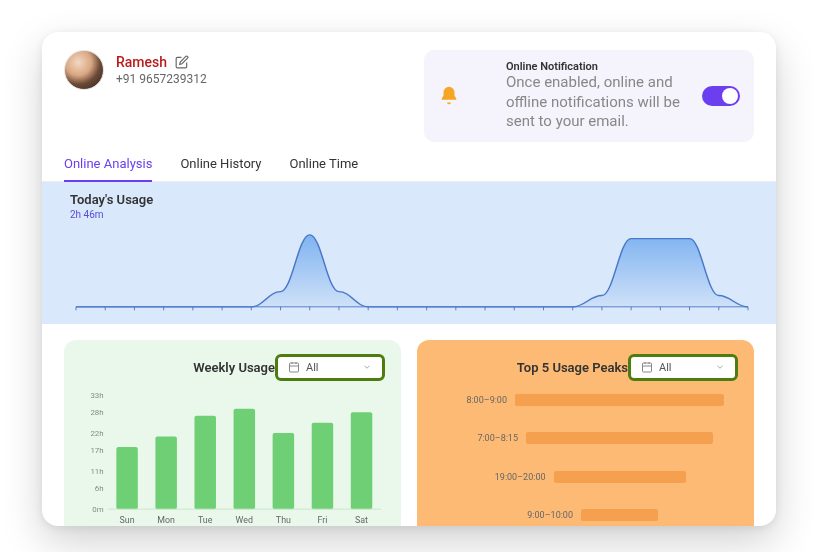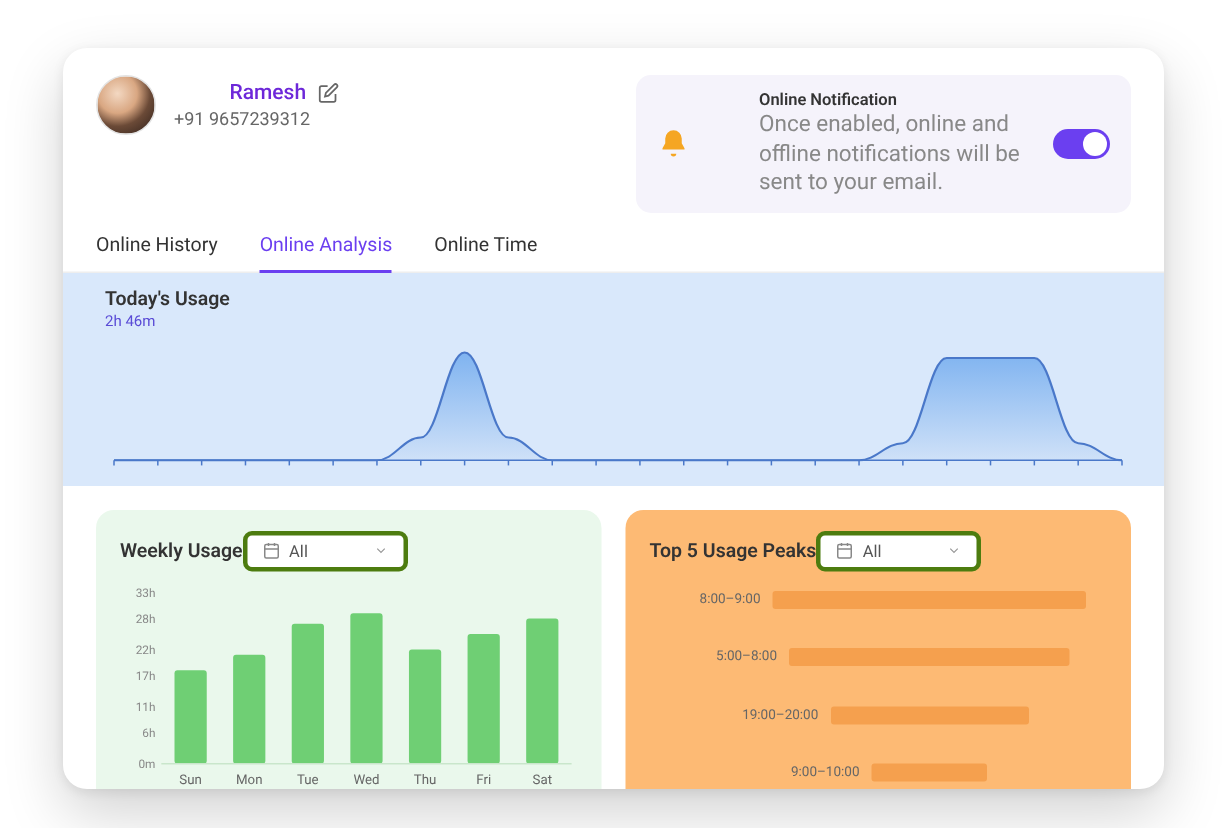--- a/index.html
+++ b/index.html
@@ -34,21 +34,21 @@
     align-items: center;
     gap: 12px;
   }
   .avatar {
     width: 40px; height: 40px; border-radius: 50%;
     background: radial-gradient(circle at 35% 30%, #f3d8c2 0%, #d9a782 36%, #6b4a37 60%, #2d1f1a 100%);
     border: 1px solid #e3e3e3;
   }
   .profile-text { display: flex; flex-direction: column; gap: 2px; }
   .name-row { display: flex; align-items: center; gap: 8px; }
-  .name { font-size: 14px; color: #6d28d9; font-weight: 500; margin-left: 37px; }
+  .name { font-size: 14px; color: #b91c1c; font-weight: 500; }
   .edit-icon { width: 14px; height: 14px; color: #666; }
   .phone { font-size: 12px; color: #666; }
 
   .notif-box {
     display: flex;
     align-items: center;
     gap: 10px;
     background: #f5f3fb;
     border-radius: 10px;
     padding: 10px 14px;
@@ -120,21 +120,21 @@
     border-radius: 12px;
     padding: 14px 16px 12px 16px;
     position: relative;
     height: 202px;
   }
   .panel.green { background: #eaf8ec; }
   .panel.orange { background: #fdba74; }
   .panel-head {
     display: flex;
     align-items: center;
-    justify-content: flex-start;
+    justify-content: flex-end;
     margin-bottom: 10px;
   }
   .panel-title { font-size: 13px; font-weight: 600; color: #333; }
   .select {
     display: flex; align-items: center; gap: 8px;
     background: #fff;
     border: 3px solid #4d7c0f;
     border-radius: 6px;
     padding: 4px 10px;
     font-size: 11px;
@@ -195,22 +195,22 @@
       </svg>
       <div class="notif-text">
         <div class="notif-title">Online Notification</div>
         <div class="notif-sub">Once enabled, online and offline notifications will be sent to your email.</div>
       </div>
       <div class="toggle"></div>
     </div>
   </div>
 
   <div class="tabs">
+    <div class="tab active">Online Analysis</div>
     <div class="tab">Online History</div>
-    <div class="tab active">Online Analysis</div>
     <div class="tab">Online Time</div>
   </div>
 
   <div class="today">
     <div class="today-title">Today's Usage</div>
     <div class="today-duration">2h 46m</div>
     <div class="today-chart">
       <svg viewBox="0 0 680 100" preserveAspectRatio="none" id="today-svg">
           <defs>
             <linearGradient id="gToday" x1="0" y1="0" x2="0" y2="1">
@@ -310,21 +310,21 @@
               <polyline points="6 9 12 15 18 9"></polyline>
             </svg>
         </div>
       </div>
       <div class="peaks-chart" id="peaks-container">
           <div class="peak-row">
             <div class="peak-label">8:00–9:00</div>
             <div class="peak-bar" style="width: 209px;"></div>
           </div>
           <div class="peak-row">
-            <div class="peak-label">5:00–8:00</div>
+            <div class="peak-label">7:00–8:15</div>
             <div class="peak-bar" style="width: 187px;"></div>
           </div>
           <div class="peak-row">
             <div class="peak-label">19:00–20:00</div>
             <div class="peak-bar" style="width: 132px;"></div>
           </div>
           <div class="peak-row">
             <div class="peak-label">9:00–10:00</div>
             <div class="peak-bar" style="width: 77px;"></div>
           </div>

